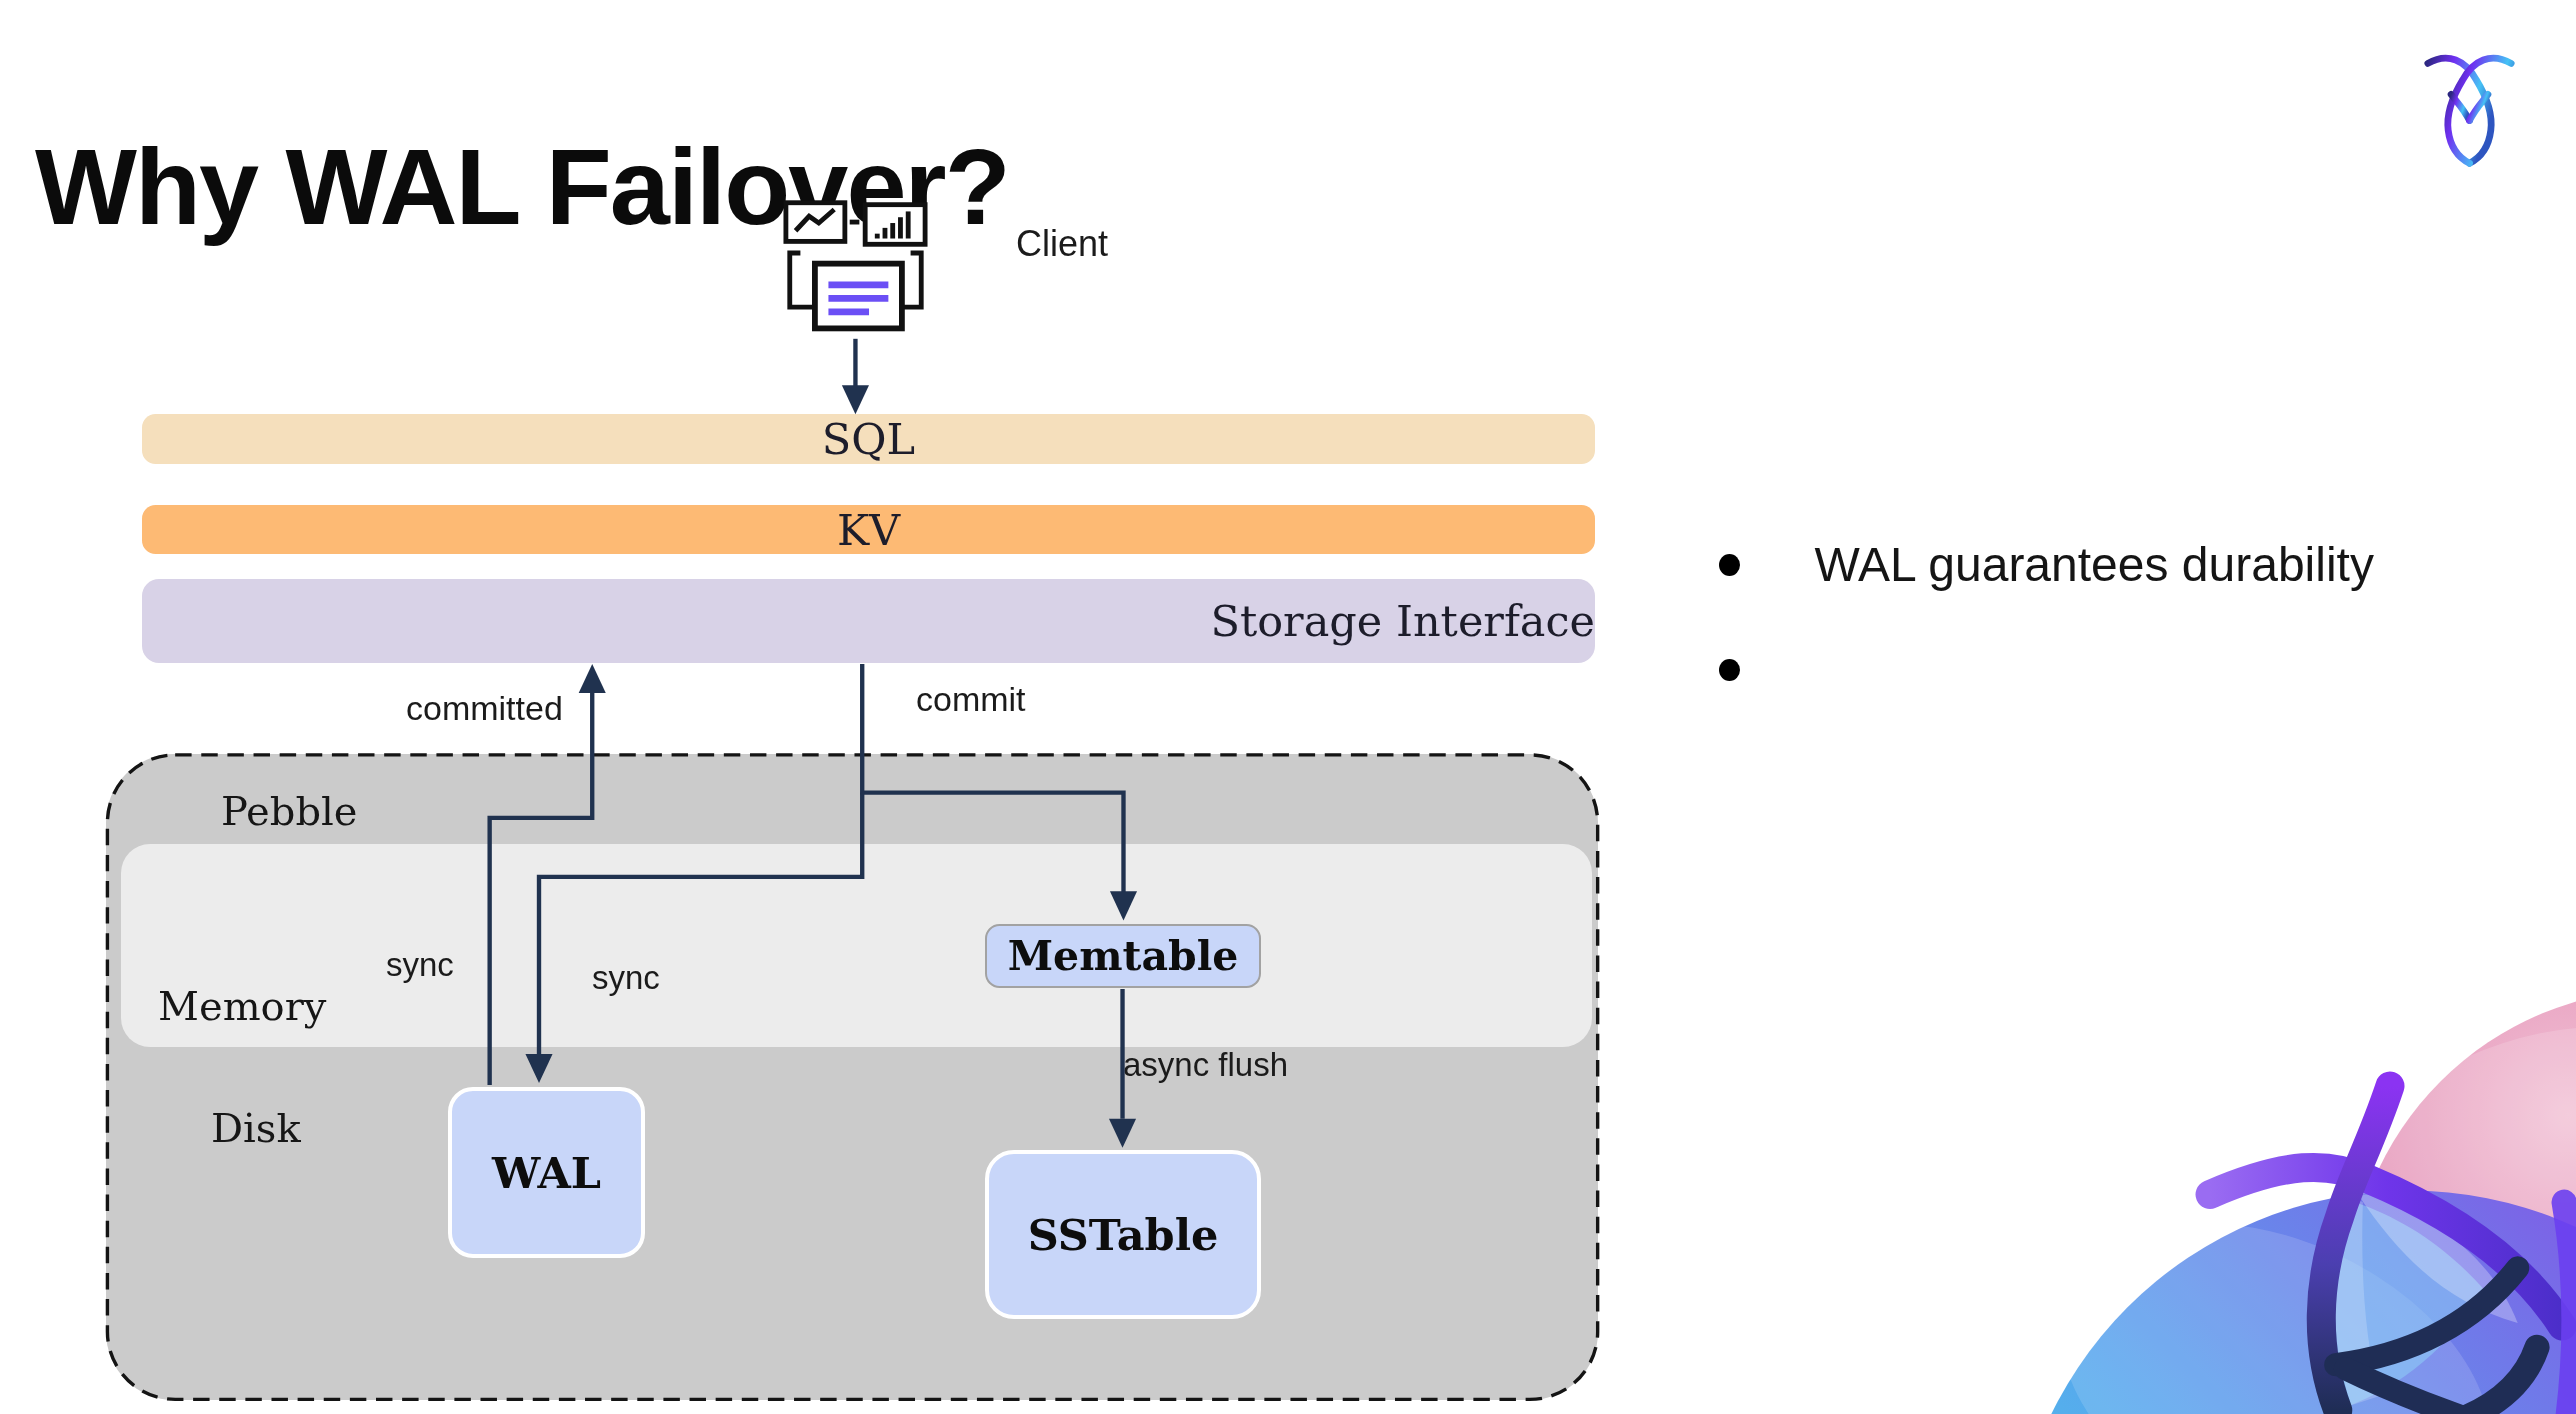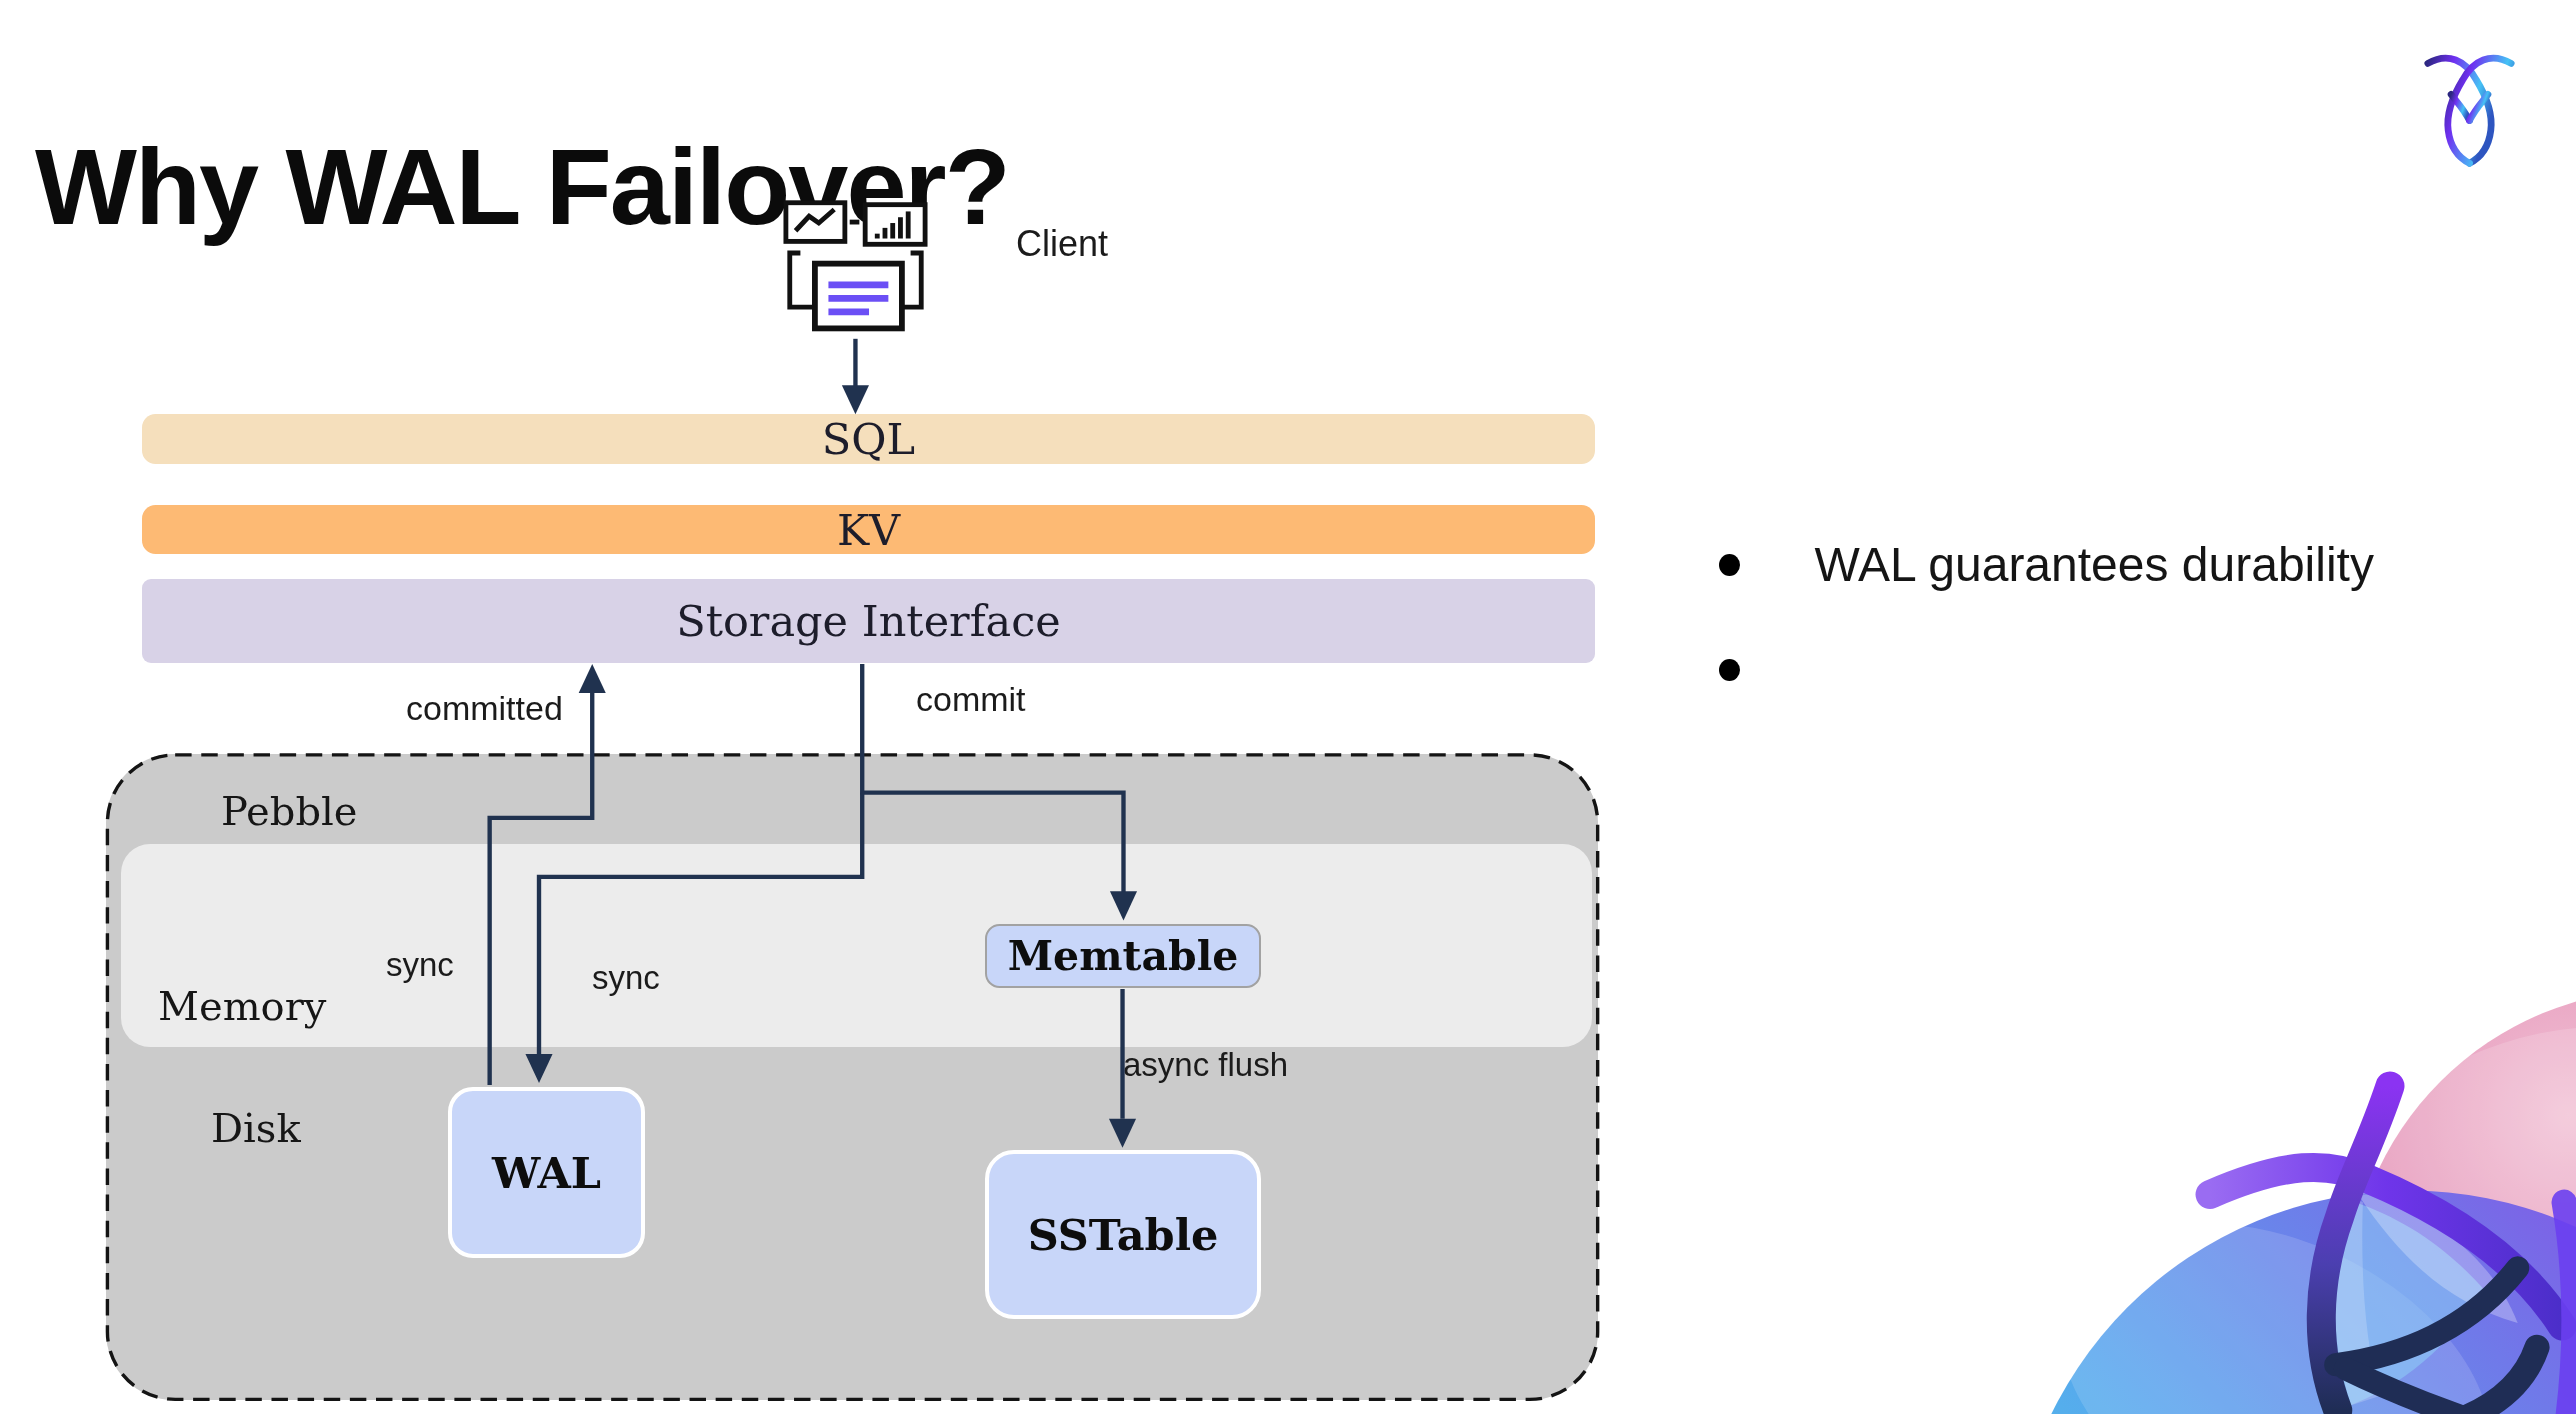--- a/index.html
+++ b/index.html
@@ -55,21 +55,21 @@
     border-radius:13.5px;
     display:flex;
     align-items:center;
     justify-content:center;
     font-family:"DejaVu Serif","Liberation Serif",serif;
     font-size:43px;
     color:#1d1d2b;
   }
   .bar-sql{top:414px; height:50px;}
   .bar-kv{top:505px; height:49px;}
-  .bar-storage{top:579px; height:84px; border-radius:9px;}
+  .bar-storage{top:579px; height:84px; border-radius:17px;justify-content:flex-end;}
 
   
   .pebble-bg{
     left:106px; top:754px;
     width:1492px; height:646px;
     border-radius:68px;
   }
   .memory-band{
     left:121px; top:844px;
     width:1471px; height:203px;

